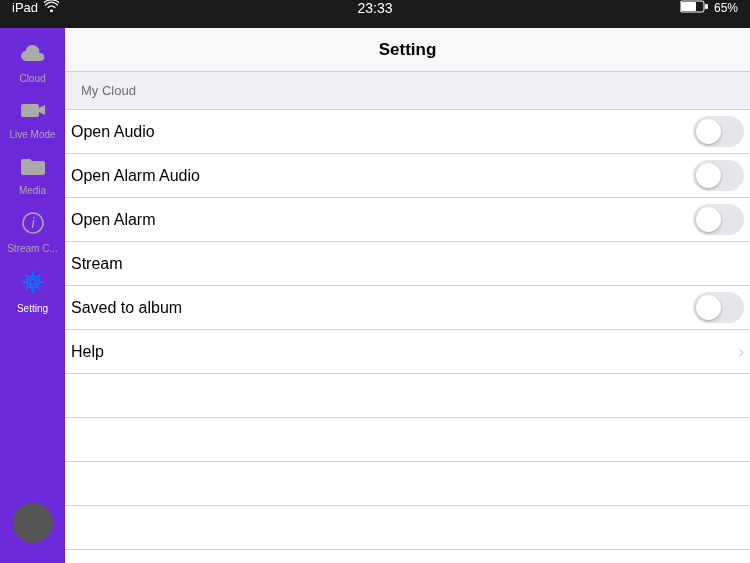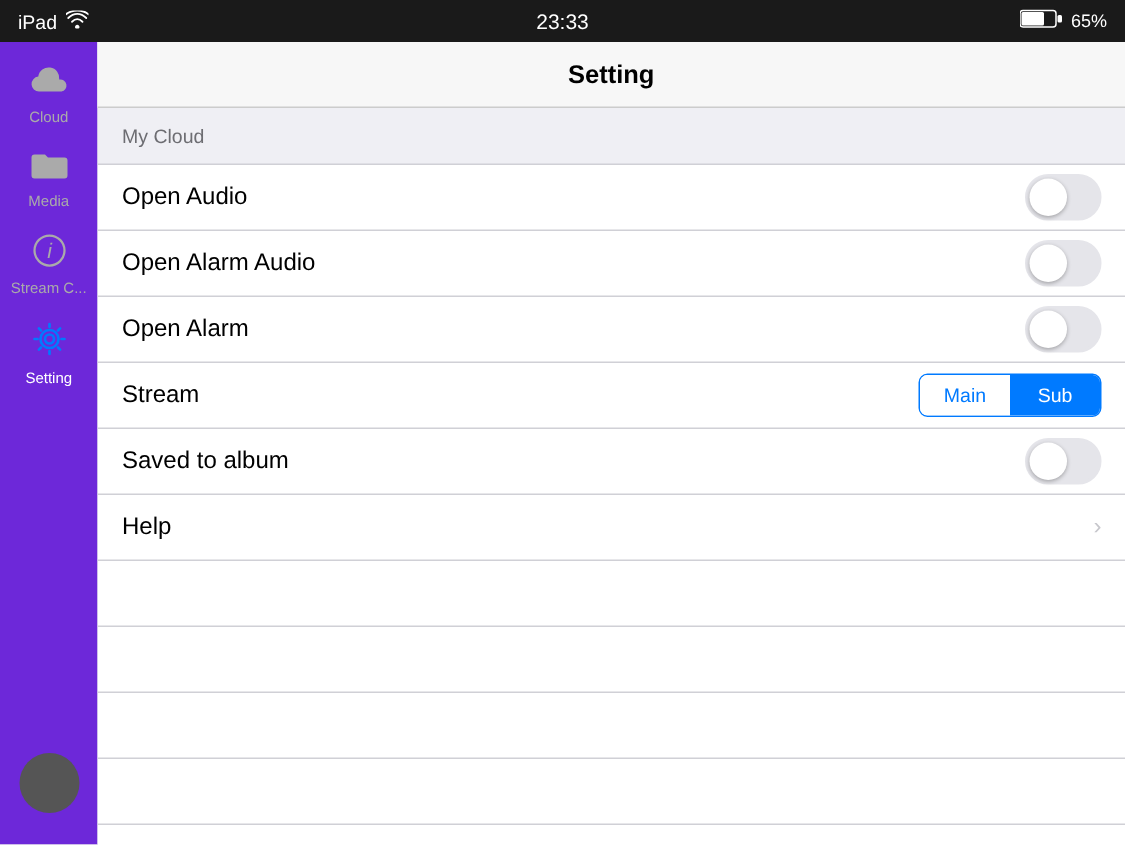--- a/index.html
+++ b/index.html
@@ -10,21 +10,21 @@
       overflow: hidden;
       background: #f0f0f0;
     }
 
     
     .status-bar {
       width: 750px;
       height: 28px;
       background: #1a1a1a;
       display: flex;
-      align-items: center;
+      align-items: flex-start;
       justify-content: space-between;
       padding: 0 12px;
       color: white;
       font-size: 13px;
       font-weight: 500;
     }
     .status-left { display: flex; align-items: center; gap: 6px; }
     .status-center { position: absolute; left: 50%; transform: translateX(-50%); font-size: 14px; }
     .status-right { display: flex; align-items: center; gap: 6px; font-size: 12px; }
 
@@ -115,21 +115,21 @@
       color: #6d6d72;
       font-weight: 400;
       border-bottom: 1px solid #d0d0d6;
     }
 
     .settings-row {
       height: 44px;
       background: #fff;
       display: flex;
       align-items: center;
-      padding: 0 16px;
+      padding: 0 6px;
       border-bottom: 1px solid #d0d0d6;
       justify-content: space-between;
     }
 
     .row-label {
       font-size: 16px;
       color: #000;
     }
 
     
@@ -214,20 +214,29 @@
 
     <div class="sidebar-item">
       <span class="icon">
         <svg width="26" height="20" viewBox="0 0 26 20" fill="#aaa">
           <path d="M21 17H6a5 5 0 01-.5-9.97A7 7 0 0119.5 9 4 4 0 0121 17z"></path>
         </svg>
       </span>
       <span class="label">Cloud</span>
     </div>
 
+    <div class="sidebar-item">
+      <span class="icon">
+        <svg width="26" height="20" viewBox="0 0 26 20" fill="#aaa">
+          <rect x="1" y="4" width="18" height="13" rx="2" ry="2"></rect>
+          <polygon points="19,8 25,5 25,15 19,12"></polygon>
+        </svg>
+      </span>
+      <span class="label">Live Mode</span>
+    </div>
 
 
     <div class="sidebar-item">
       <span class="icon">
         <svg width="26" height="20" viewBox="0 0 26 20" fill="#aaa">
           <path d="M1 5 Q1 3 3 3 L10 3 L12 5 L23 5 Q25 5 25 7 L25 17 Q25 19 23 19 L3 19 Q1 19 1 17Z"></path>
         </svg>
       </span>
       <span class="label">Media</span>
     </div>
@@ -280,24 +289,20 @@
         <div class="toggle"></div>
       </div>
 
       <div class="settings-row">
         <span class="row-label">Open Alarm</span>
         <div class="toggle"></div>
       </div>
 
       <div class="settings-row">
         <span class="row-label">Stream</span>
-        <div class="segmented-control">
-          <button class="seg-btn">Main</button>
-          <button class="seg-btn active">Sub</button>
-        </div>
       </div>
 
       <div class="settings-row">
         <span class="row-label">Saved to album</span>
         <div class="toggle"></div>
       </div>
 
       <div class="settings-row" style="cursor:pointer;">
         <span class="row-label">Help</span>
         <span style="color:#c7c7cc; font-size:16px;">›</span>

